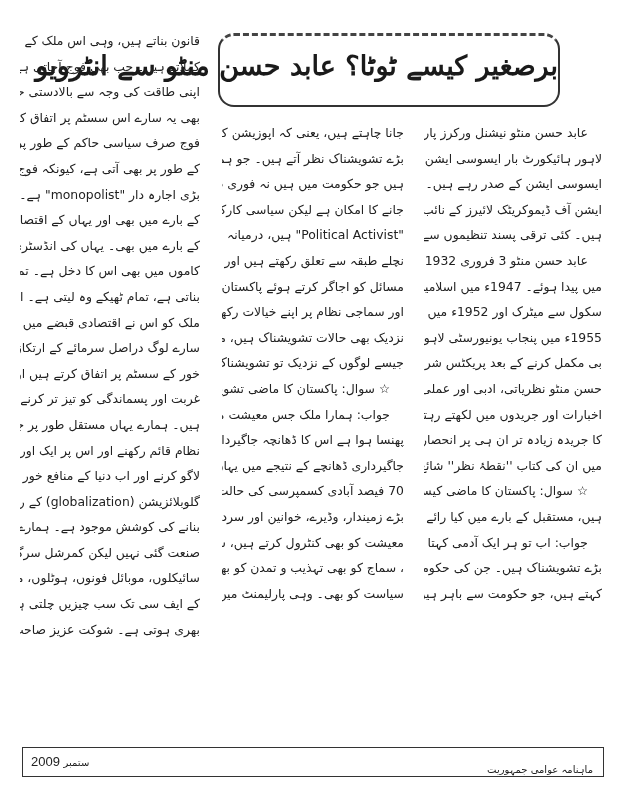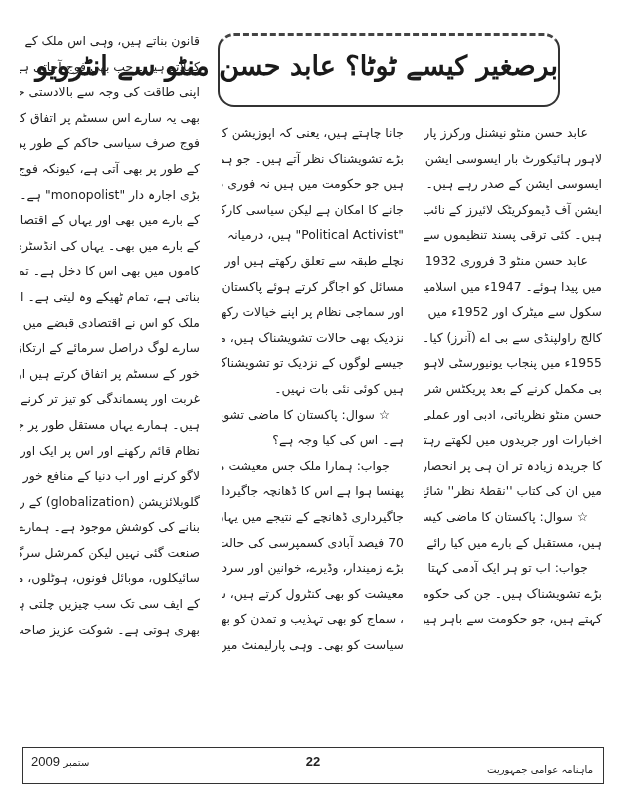--- a/index.html
+++ b/index.html
@@ -21,21 +21,21 @@
     position:absolute; direction:rtl; text-align:justify;
     font-family:"DejaVu Sans", sans-serif; font-size:12.4px; line-height:25.6px; color:#222;
   }
   .col .line { display:block; white-space:nowrap; overflow:hidden; height:25.6px; text-align:justify; text-align-last:justify; }
   .col .line.last { text-align-last:right; }
   .col .line.indent { padding-right:14px; }
   #col-left { left:20px; top:28px; width:180px; }
   #col-mid { left:222px; top:120px; width:182px; }
   #col-right { left:424px; top:120px; width:178px; }
   .footer {
-    position:absolute; left:22px; top:747px; width:582px; height:37px;
+    position:absolute; left:22px; top:747px; width:582px; height:30px;
     border:1.5px solid #333; box-sizing:border-box; background:#fff;
   }
   .footer-date { position:absolute; left:8px; top:6px; font-family:"Liberation Sans", sans-serif; font-size:13px; color:#222; }
   .footer-date .urdu { font-family:"DejaVu Sans", sans-serif; font-size:10px; }
   .footer-page { position:absolute; left:0; right:0; top:6px; text-align:center; font-family:"Liberation Sans", sans-serif; font-weight:bold; font-size:13px; color:#222; }
   .footer-pub { position:absolute; right:10px; top:16px; font-size:10px; direction:rtl; color:#222; }
 </style>
 </head>
 <body>
 
@@ -45,21 +45,20 @@
 
 <div class="col" id="col-right">
     <span class="line indent">عابد حسن منٹو نیشنل ورکرز پارٹی کے صدر ہیں۔</span>
     <span class="line">لاہور ہائیکورٹ بار ایسوسی ایشن اور سپریم کورٹ بار</span>
     <span class="line">ایسوسی ایشن کے صدر رہے ہیں۔ انٹرنیشنل ایسوسی</span>
     <span class="line">ایشن آف ڈیموکریٹک لائیرز کے نائب صدر رہے</span>
     <span class="line last">ہیں۔ کئی ترقی پسند تنظیموں سے وابستہ ہیں۔</span>
     <span class="line indent">عابد حسن منٹو 3 فروری 1932ء کو راولپنڈی</span>
     <span class="line">میں پیدا ہوئے۔ 1947ء میں اسلامیہ ہائی</span>
     <span class="line">سکول سے میٹرک اور 1952ء میں گارڈن مشن</span>
-    <span class="line">کالج راولپنڈی سے بی اے (آنرز) کیا۔</span>
     <span class="line">1955ء میں پنجاب یونیورسٹی لاہور سے ایل ایل</span>
     <span class="line">بی مکمل کرنے کے بعد پریکٹس شروع کردی۔ عابد</span>
     <span class="line">حسن منٹو نظریاتی، ادبی اور عملی آدمی ہیں۔</span>
     <span class="line">اخبارات اور جریدوں میں لکھتے رہتے ہیں۔ پارٹی</span>
     <span class="line">کا جریدہ زیادہ تر ان ہی پر انحصار کرتا ہے۔ حال ہی</span>
     <span class="line">میں ان کی کتاب ''نقطۂ نظر'' شائع ہوئی ہے جسے</span>
     <span class="line indent">☆ سوال: پاکستان کا ماضی کیسا دیکھ رہے</span>
     <span class="line last">ہیں، مستقبل کے بارے میں کیا رائے ہے؟</span>
     <span class="line indent">جواب: اب تو ہر ایک آدمی کہتا ہے، حالات</span>
     <span class="line">بڑے تشویشناک ہیں۔ جن کی حکومت ہے وہ بھی</span>
@@ -69,23 +68,21 @@
     <span class="line">جانا چاہتے ہیں، یعنی کہ اپوزیشن کو بھی حالات</span>
     <span class="line">بڑے تشویشناک نظر آتے ہیں۔ جو ہماری طرح</span>
     <span class="line">ہیں جو حکومت میں ہیں نہ فوری طور پر حکومت میں</span>
     <span class="line">جانے کا امکان ہے لیکن سیاسی کارکن</span>
     <span class="line">"Political Activist" ہیں، درمیانہ اور</span>
     <span class="line">نچلے طبقہ سے تعلق رکھتے ہیں اور نچلے طبقے کے</span>
     <span class="line">مسائل کو اجاگر کرتے ہوئے پاکستان کے سیاسی</span>
     <span class="line">اور سماجی نظام پر اپنے خیالات رکھتے ہیں، ان کے</span>
     <span class="line">نزدیک بھی حالات تشویشناک ہیں، مگر ہمارے</span>
     <span class="line">جیسے لوگوں کے نزدیک تو تشویشناک اول دن سے</span>
-    <span class="line last">ہیں کوئی نئی بات نہیں۔</span>
     <span class="line indent">☆ سوال: پاکستان کا ماضی تشویشناک رہا</span>
-    <span class="line last">ہے۔ اس کی کیا وجہ ہے؟</span>
     <span class="line indent">جواب: ہمارا ملک جس معیشت میں</span>
     <span class="line">پھنسا ہوا ہے اس کا ڈھانچہ جاگیرداری ہے۔ اس</span>
     <span class="line">جاگیرداری ڈھانچے کے نتیجے میں یہاں کی</span>
     <span class="line">70 فیصد آبادی کسمپرسی کی حالت میں رہتی ہے۔</span>
     <span class="line">بڑے زمیندار، وڈیرے، خوانین اور سردار زراعتی</span>
     <span class="line">معیشت کو بھی کنٹرول کرتے ہیں، سوسائٹی کو بھی</span>
     <span class="line">، سماج کو بھی تہذیب و تمدن کو بھی اور انسانوں کی</span>
     <span class="line">سیاست کو بھی۔ وہی پارلیمنٹ میں بیٹھے ہیں، وہی</span>
   </div>
 <div class="col" id="col-left">
@@ -113,15 +110,14 @@
     <span class="line">سائیکلوں، موبائل فونوں، ہوٹلوں، میکڈونلڈ اور</span>
     <span class="line">کے ایف سی تک سب چیزیں چلتی ہیں اور مارکیٹیں</span>
     <span class="line">بھری ہوتی ہے۔ شوکت عزیز صاحب کے مطابق</span>
   </div>
 
 <div class="footer">
   <div class="footer-date">
     <span>2009</span>
     <span class="urdu">ستمبر</span>
   </div>
-  <div class="footer-page">22</div>
   <div class="footer-pub">ماہنامہ عوامی جمہوریت</div>
 </div>
 
 </body></html>

